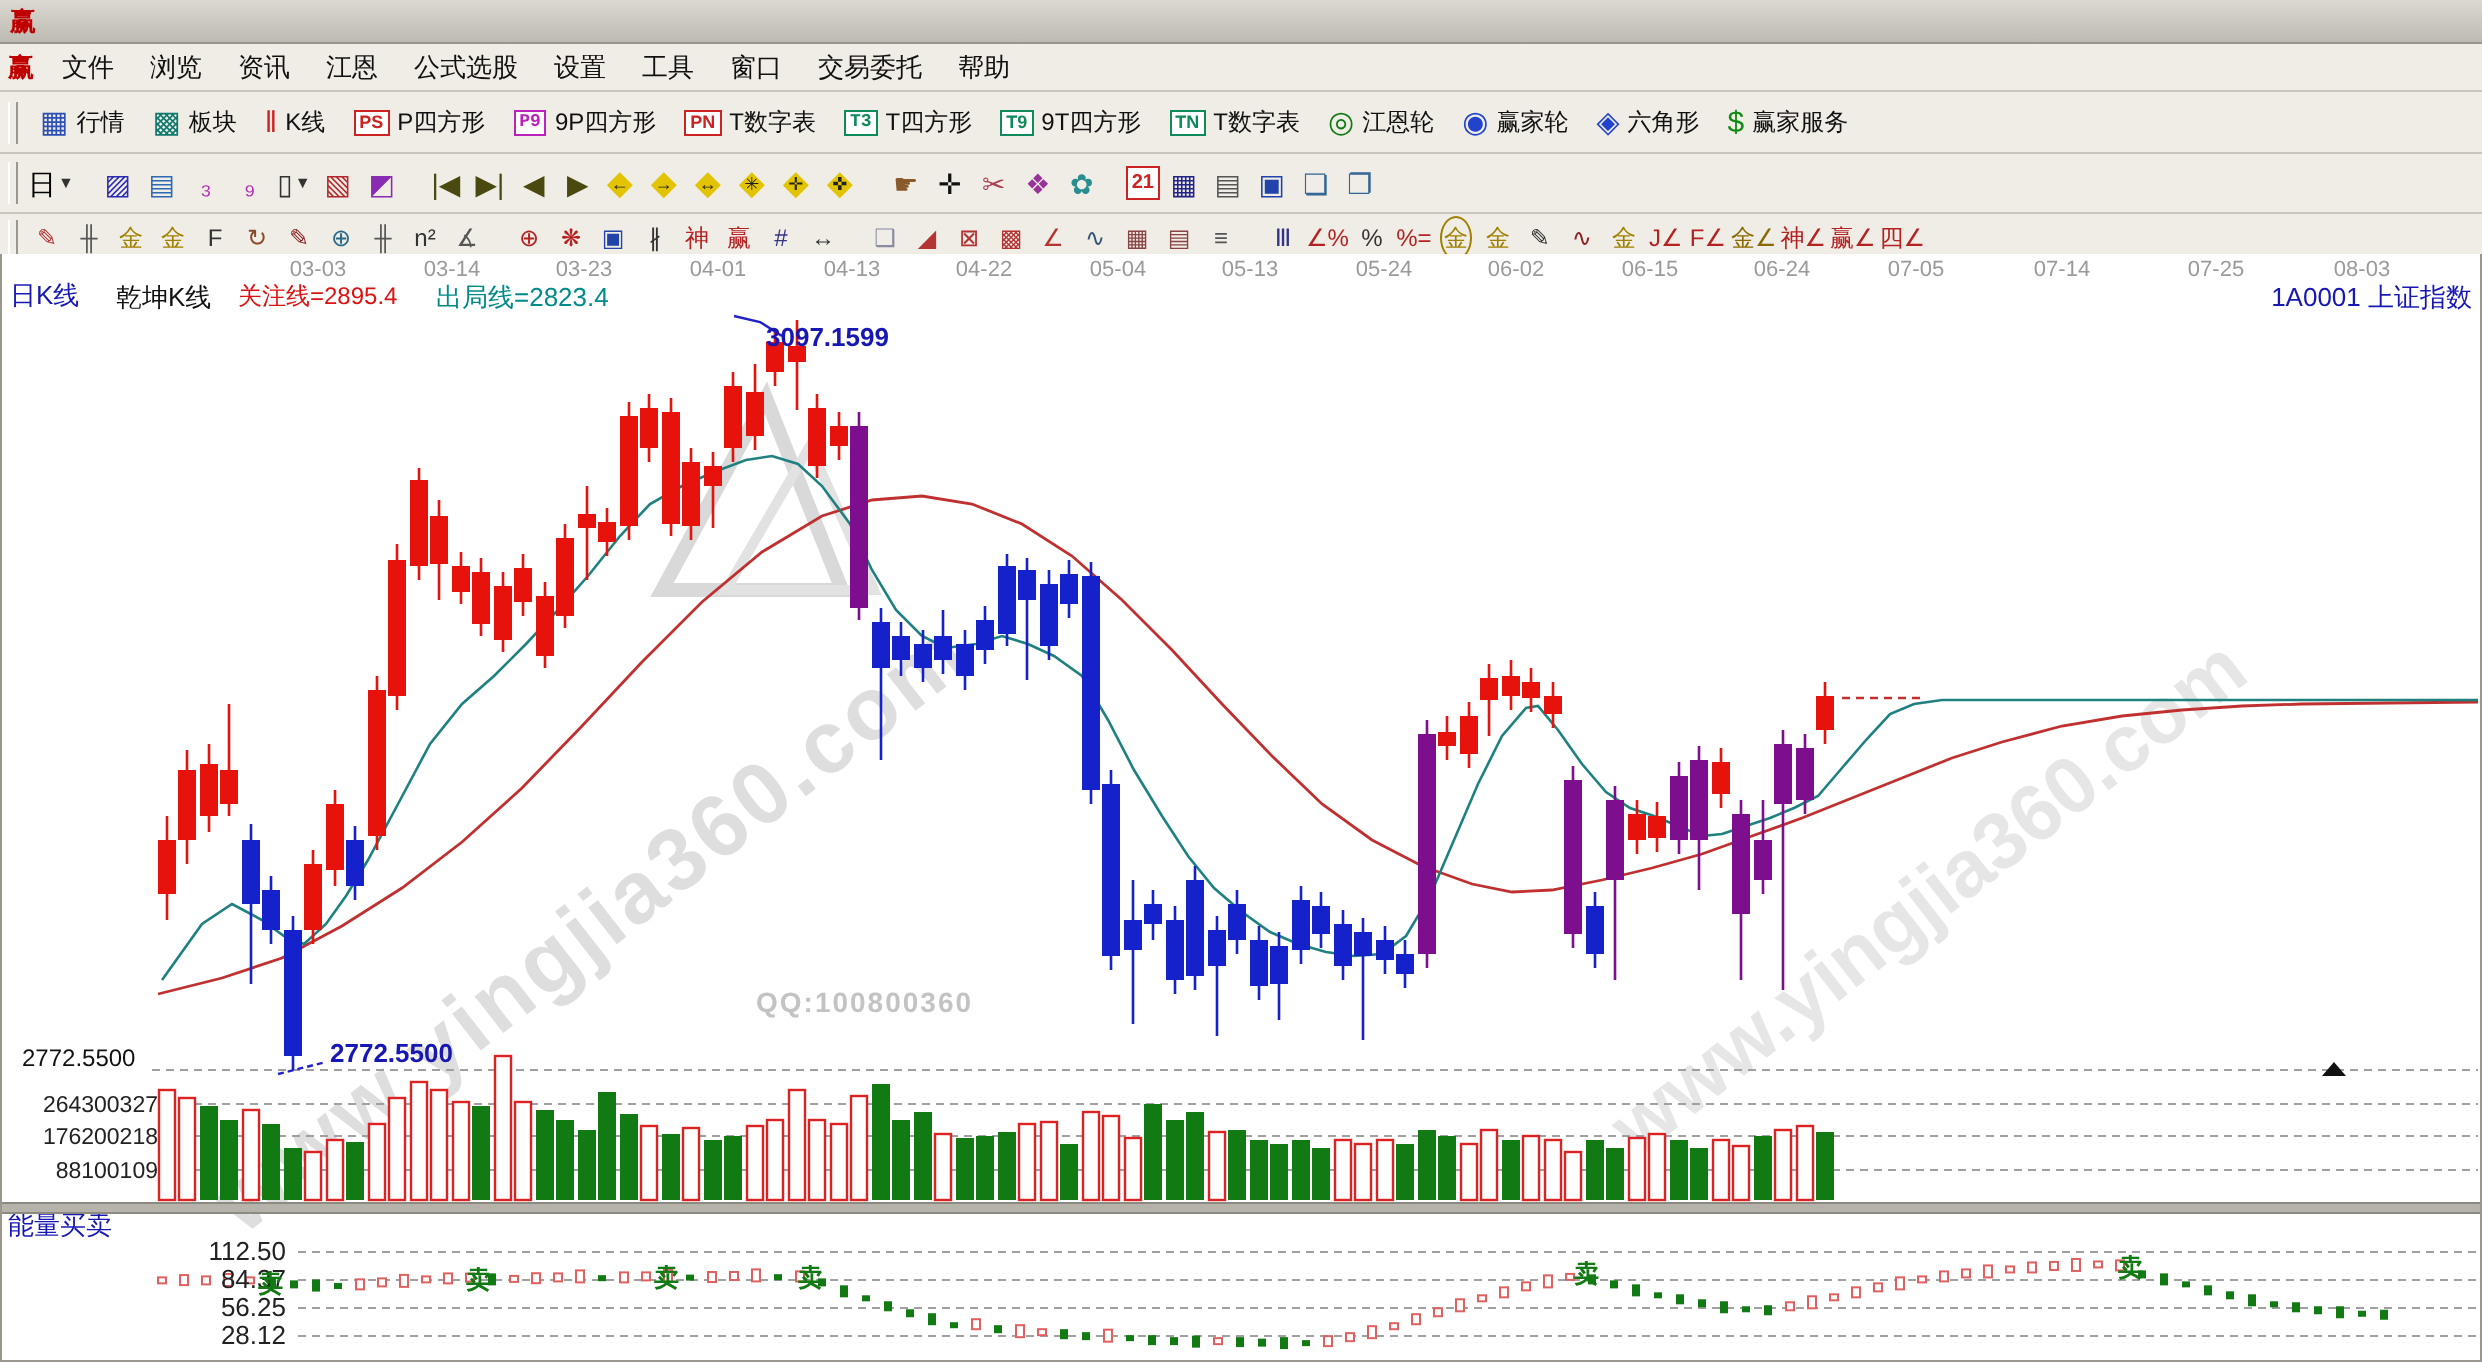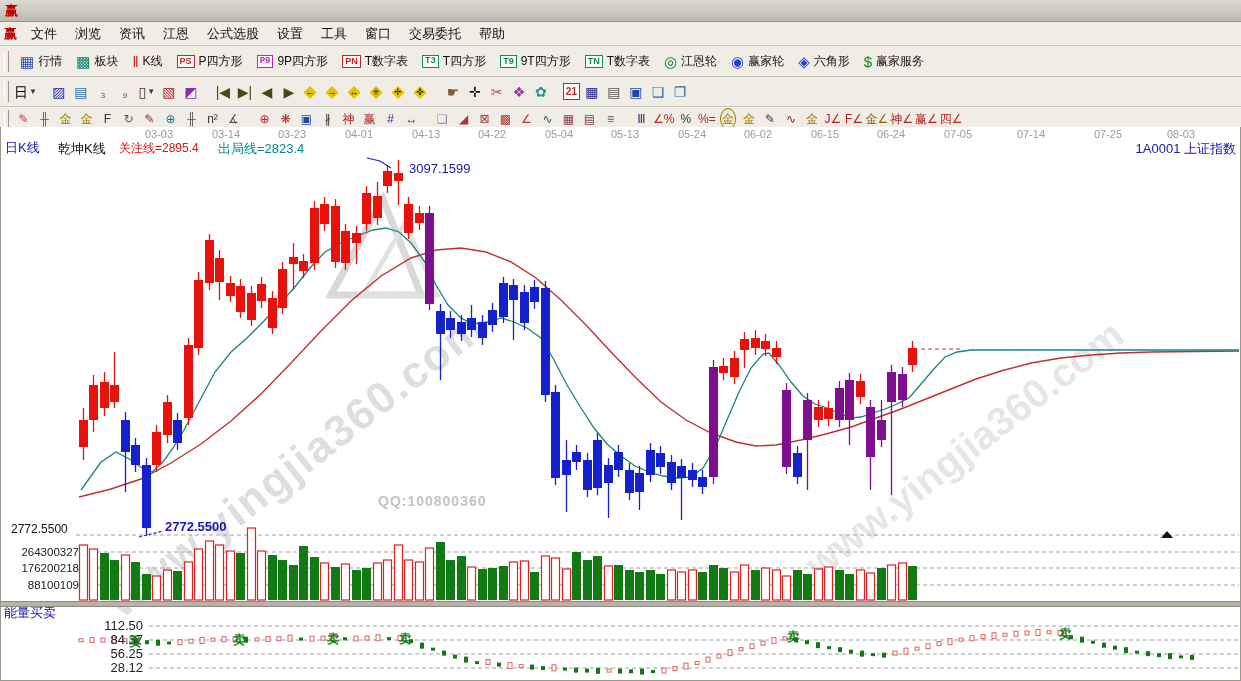--- a/index.html
+++ b/index.html
@@ -773,18 +773,18 @@
         <polyline points="366,158 379,161 390,168" fill="none" stroke="#2222cc" stroke-width="1.2"></polyline>
         <path d="M 1160 538 L 1172 538 L 1166 531 Z" fill="#111"></path>
       </g>
     </svg>
 
   <span class="clabel blue" style="left:4px;top:12px;font-size:13px;">日K线</span>
   <span class="clabel" style="left:57px;top:13px;font-size:13px;color:#111;">乾坤K线</span>
   <span class="clabel red" style="left:118px;top:13px;font-size:12px;">关注线=2895.4</span>
   <span class="clabel teal" style="left:217px;top:13px;font-size:13px;">出局线=2823.4</span>
   <span class="clabel blue" style="right:4px;top:13px;font-size:13px;">1A0001 上证指数</span>
-  <span class="clabel blue" style="left:408px;top:34px;font-size:13px;font-weight:normal;">3097.1599</span>
+  <span class="clabel blue" style="left:382px;top:34px;font-size:13px;font-weight:bold;">3097.1599</span>
   <span class="clabel" style="left:10px;top:395px;font-size:12px;color:#111;">2772.5500</span>
   <span class="clabel blue" style="left:164px;top:392px;font-size:13px;font-weight:bold;">2772.5500</span>
   <span class="clabel blue" style="left:3px;top:477px;font-size:13px;">能量买卖</span>
   <div class="splitter"></div>
 </div>
 
 </body></html>

